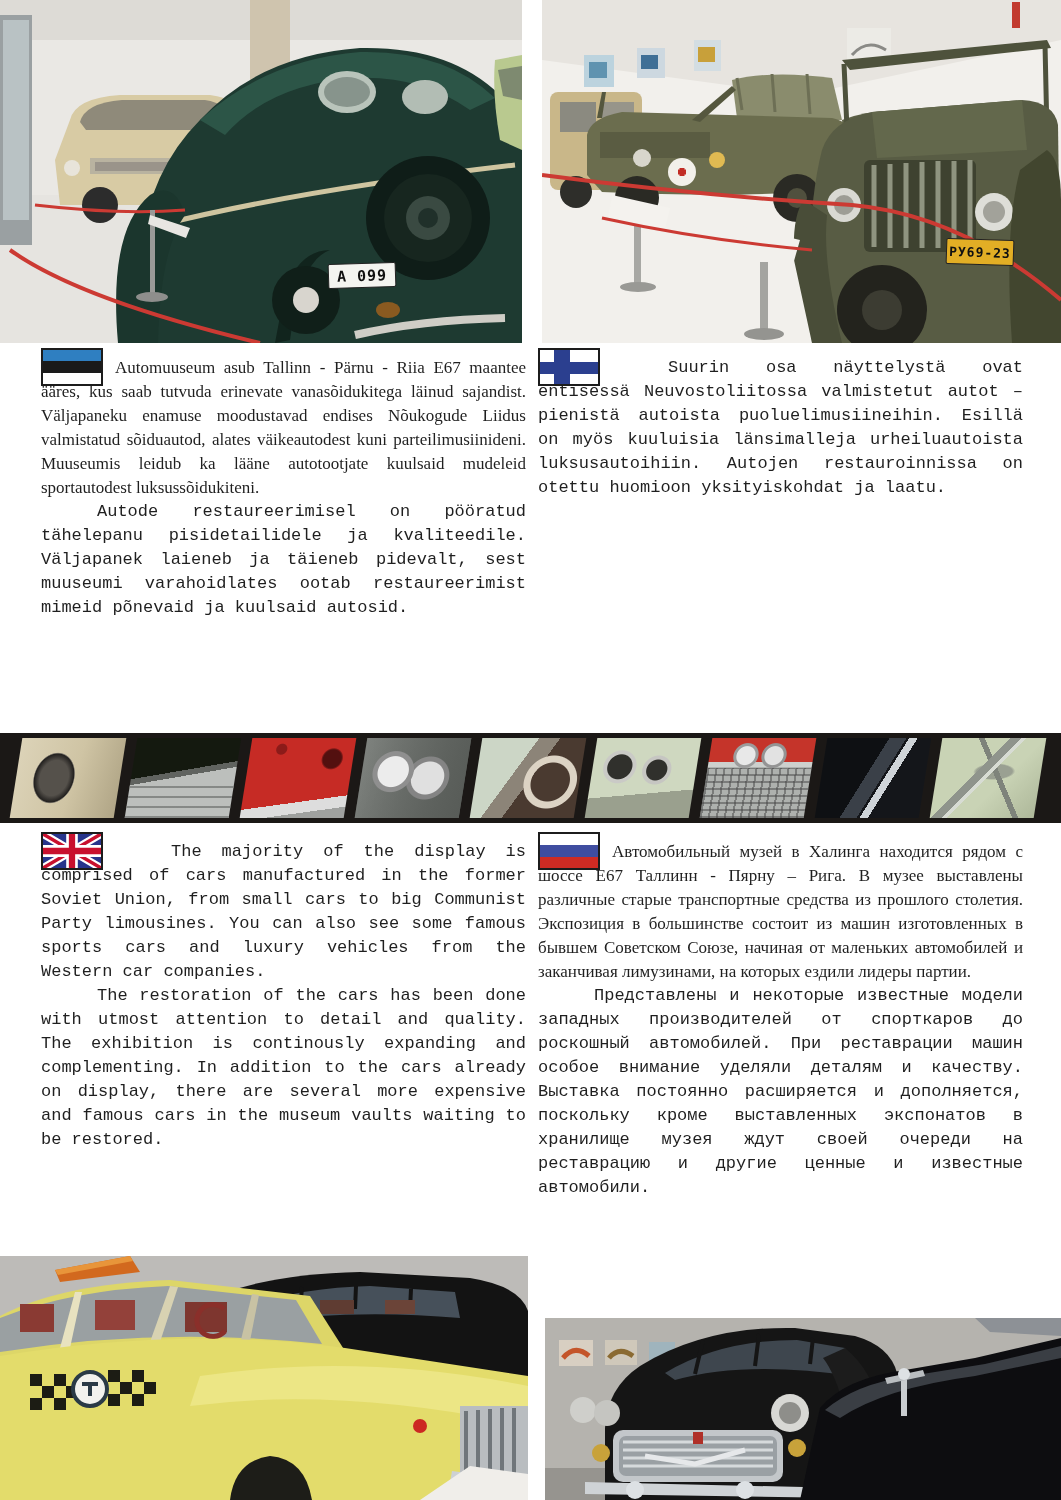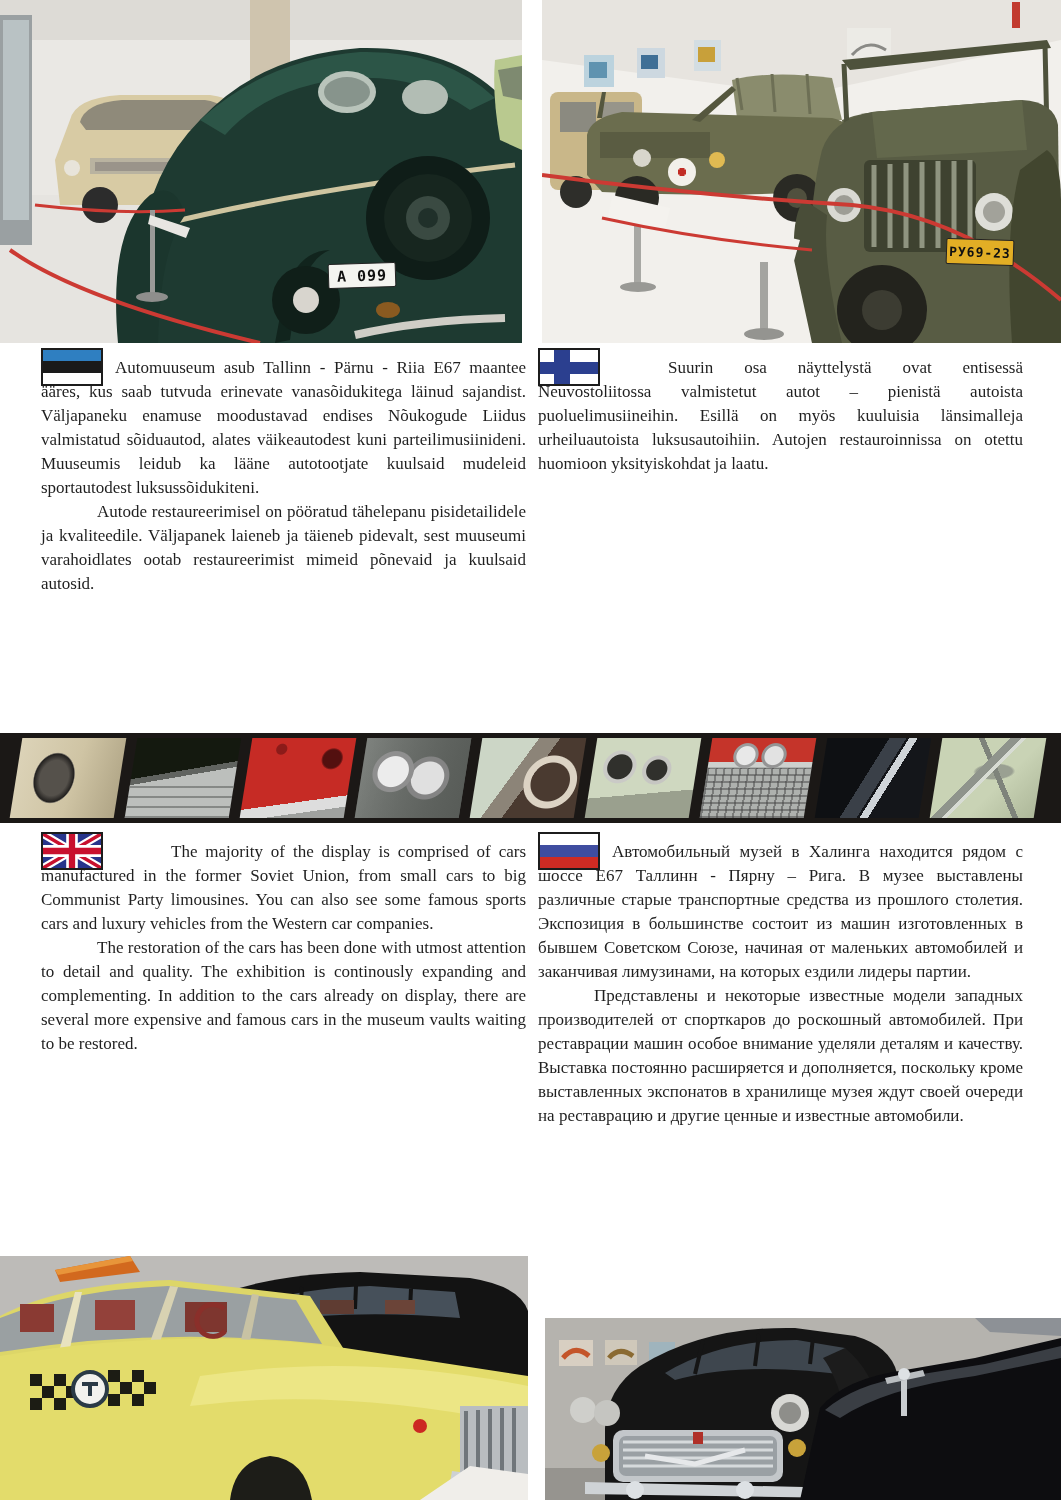--- a/index.html
+++ b/index.html
@@ -20,21 +20,21 @@
   .plate-a099{left:328px;top:263px;width:66px;height:23px;font-size:15px;transform:rotate(-2deg);}
   .plate-py{left:404px;top:239px;width:66px;height:24px;font-size:13px;background:#e2ae25;transform:rotate(2deg);}
   .plate-a0005{left:92px;top:156px;width:52px;height:18px;font-size:11px;margin-top:28px;}
 
   
   .text-row{position:absolute;left:40px;width:983px;display:flex;gap:12px;justify-content:flex-end;}
   #text-row-1{top:356px;}
   #text-row-2{top:840px;}
   .col{width:485px;}
   .col p{margin:0;font-size:17px;line-height:24px;text-align:justify;}
-  .col p.indent{text-indent:56px;}
+  .col p.indent{text-indent:56px;font-family:Liberation Mono, monospace;}
 
   .flag{float:left;width:62px;height:38px;margin:-8px 12px -6px 0;border:2px solid #1c1c1c;
         box-sizing:border-box;position:relative;overflow:hidden;background:#fff;}
   
   .flag-ee{background:linear-gradient(180deg,#2f7fc1 0 33.3%,#1a1a1a 33.3% 66.6%,#ffffff 66.6% 100%);}
   
   .flag-fi{background:
       linear-gradient(90deg,transparent 0 14px,#2b3f8f 14px 30px,transparent 30px),
       linear-gradient(180deg,transparent 0 12px,#2b3f8f 12px 24px,transparent 24px),#ffffff;}
   

